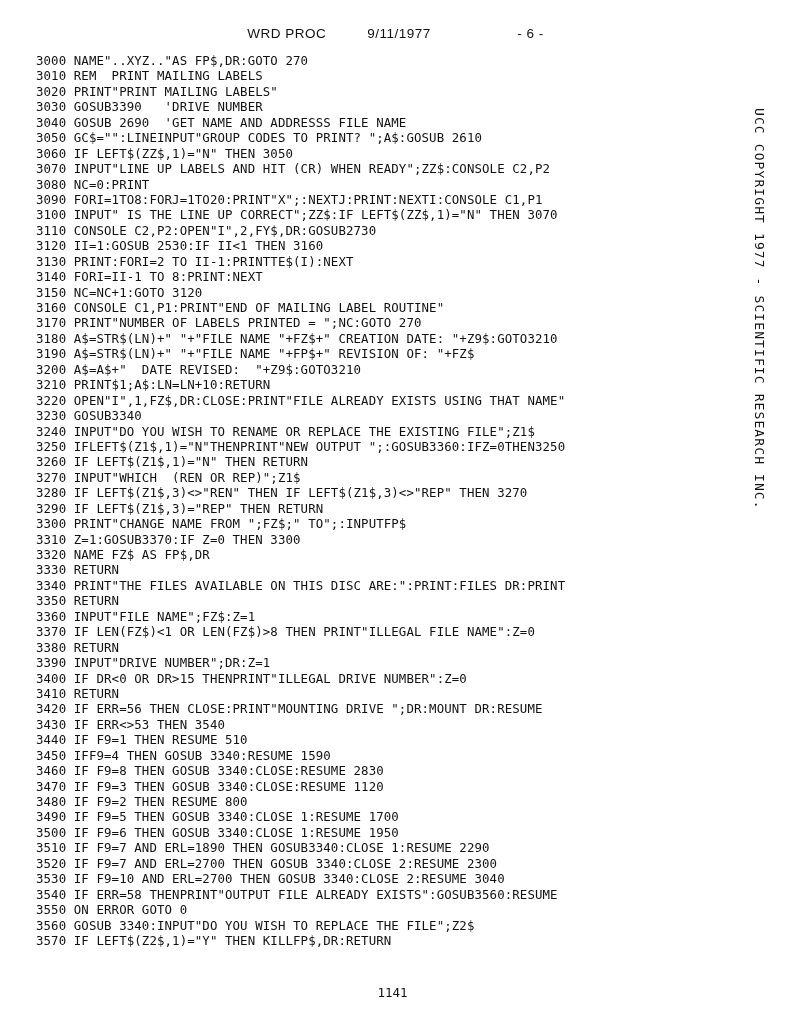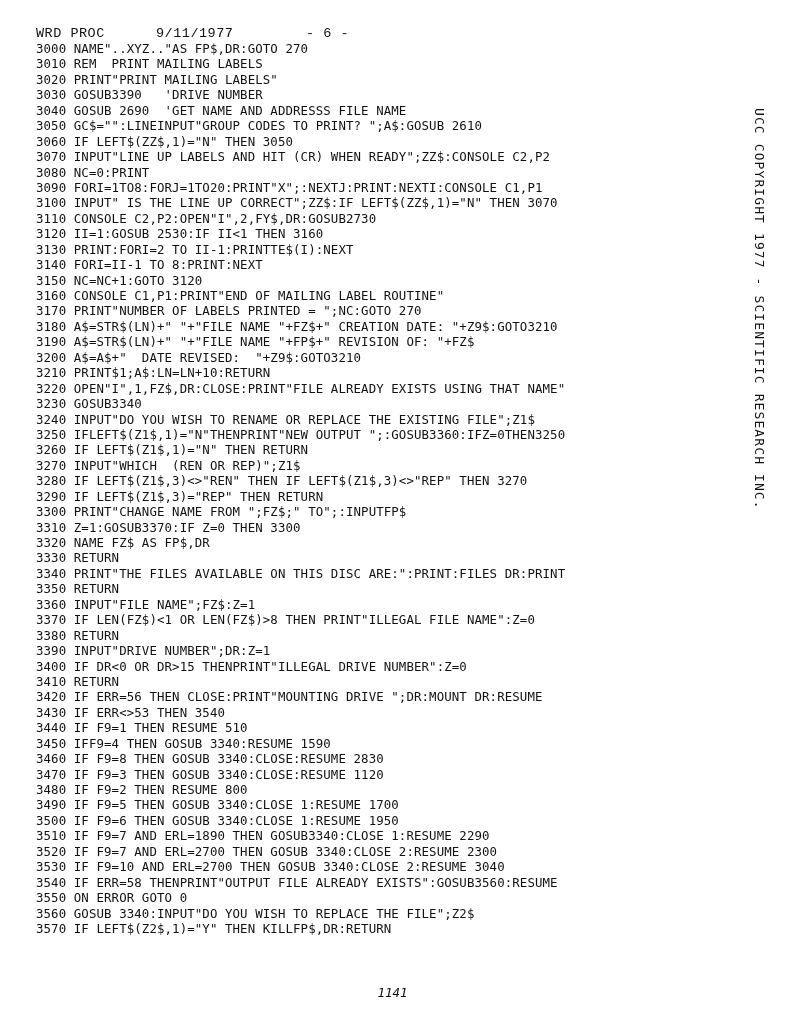--- a/index.html
+++ b/index.html
@@ -18,25 +18,26 @@
   .page {
     position: relative;
     width: 785px;
     height: 1024px;
     box-sizing: border-box;
     padding: 26px 30px 0 36px;
   }
   .header {
     display: flex;
     align-items: baseline;
-    font-family: Liberation Mono, monospace;
+    font-family: Liberation Sans, sans-serif;
     font-size: 13.5px;
     letter-spacing: 0.5px;
     white-space: pre;
-    margin-bottom: 0;
+    margin-bottom: 12px;
+    justify-content: center;
   }
   .header .h-title { width: 120px; }
   .header .h-date { width: 150px; }
   .header .h-page { }
   .listing {
     font-family: "DejaVu Sans Mono", monospace;
     font-size: 12.4px;
     line-height: 15.45px;
     white-space: pre;
     letter-spacing: 0.1px;
@@ -58,21 +59,20 @@
     color: #111;
   }
   .footer {
     position: absolute;
     bottom: 24px;
     left: 0;
     width: 785px;
     text-align: center;
     font-family: "DejaVu Sans Mono", monospace;
     font-size: 12.5px;
-    font-style: italic;
   }
 </style>
 </head>
 <body>
 
 <div class="page">
 
   <div class="header">
     <span class="h-title">WRD PROC</span>
     <span class="h-date">9/11/1977</span>

